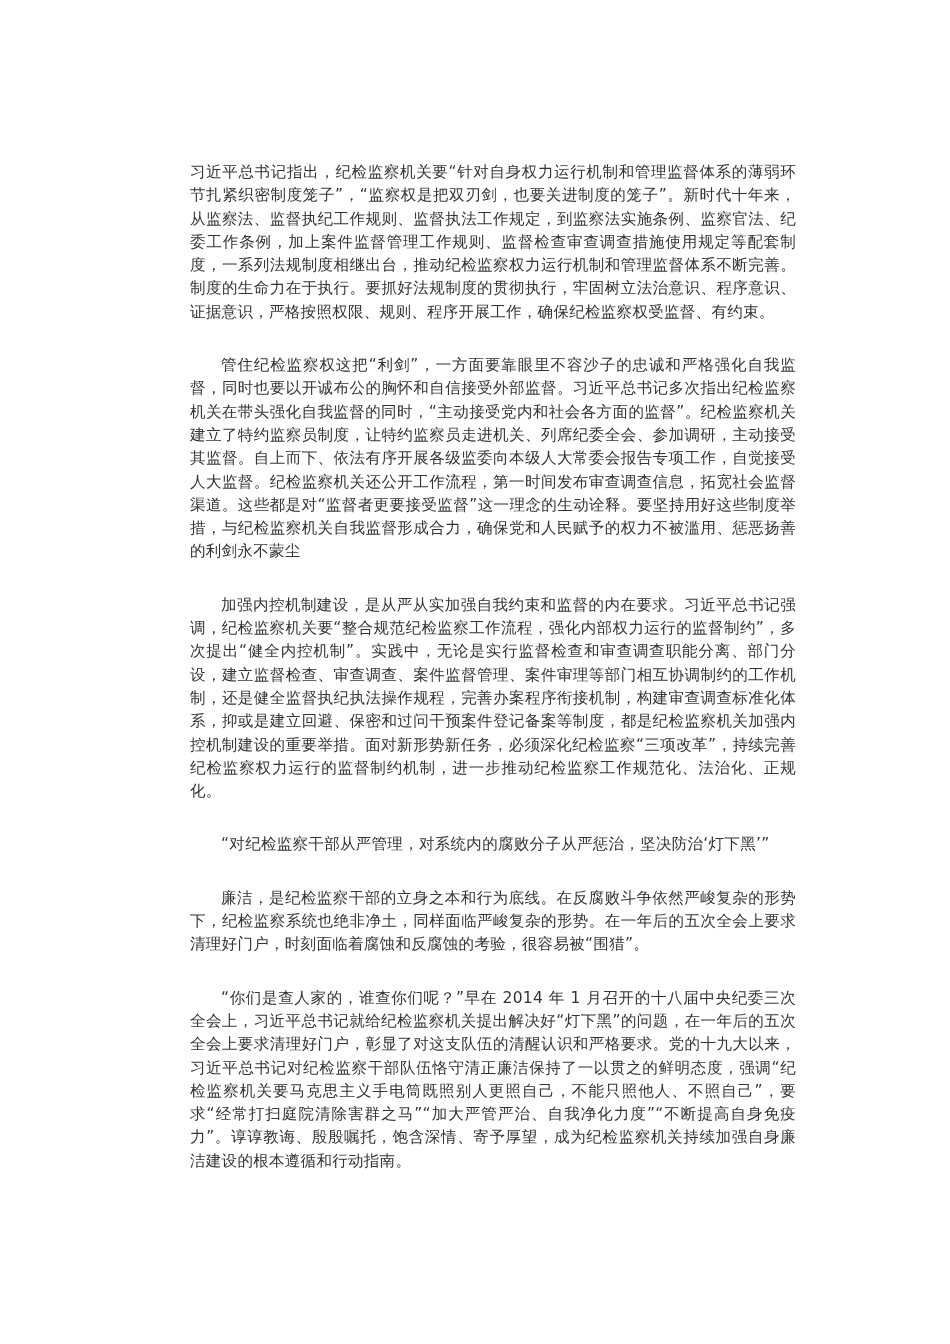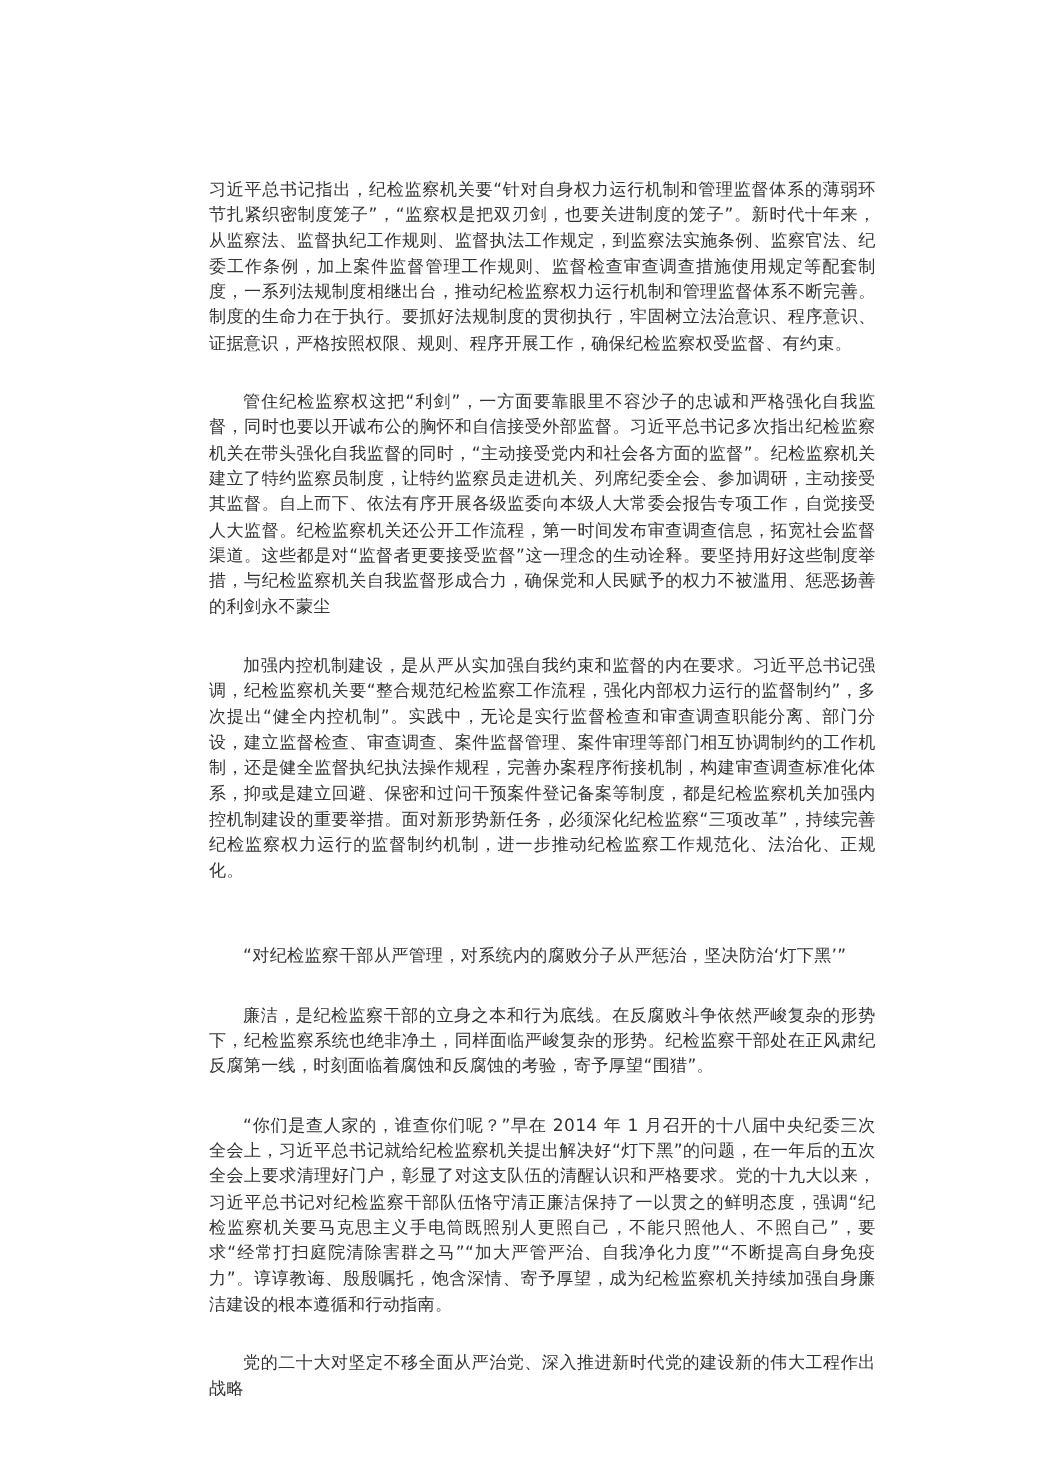--- a/index.html
+++ b/index.html
@@ -24,28 +24,27 @@
     color: #333333;
     font-size: 15.5px;
     line-height: 23.3px;
     text-align: justify;
     text-justify: inter-ideograph;
     letter-spacing: 0.3px;
     word-break: break-all;
   }
   p.para { text-indent: 2em; }
   p.para.no-indent { text-indent: 0; }
-  p.para.gap-before { margin-top: 25px; }
+  p.para.gap-before { }
 </style>
 </head>
 <body>
 
 <div class="page">
   <div class="text-column">
     <p class="para no-indent">习近平总书记指出，纪检监察机关要“针对自身权力运行机制和管理监督体系的薄弱环节扎紧织密制度笼子”，“监察权是把双刃剑，也要关进制度的笼子”。新时代十年来，从监察法、监督执纪工作规则、监督执法工作规定，到监察法实施条例、监察官法、纪委工作条例，加上案件监督管理工作规则、监督检查审查调查措施使用规定等配套制度，一系列法规制度相继出台，推动纪检监察权力运行机制和管理监督体系不断完善。制度的生命力在于执行。要抓好法规制度的贯彻执行，牢固树立法治意识、程序意识、证据意识，严格按照权限、规则、程序开展工作，确保纪检监察权受监督、有约束。</p>
     <p class="para">管住纪检监察权这把“利剑”，一方面要靠眼里不容沙子的忠诚和严格强化自我监督，同时也要以开诚布公的胸怀和自信接受外部监督。习近平总书记多次指出纪检监察机关在带头强化自我监督的同时，“主动接受党内和社会各方面的监督”。纪检监察机关建立了特约监察员制度，让特约监察员走进机关、列席纪委全会、参加调研，主动接受其监督。自上而下、依法有序开展各级监委向本级人大常委会报告专项工作，自觉接受人大监督。纪检监察机关还公开工作流程，第一时间发布审查调查信息，拓宽社会监督渠道。这些都是对“监督者更要接受监督”这一理念的生动诠释。要坚持用好这些制度举措，与纪检监察机关自我监督形成合力，确保党和人民赋予的权力不被滥用、惩恶扬善的利剑永不蒙尘</p>
     <p class="para">加强内控机制建设，是从严从实加强自我约束和监督的内在要求。习近平总书记强调，纪检监察机关要“整合规范纪检监察工作流程，强化内部权力运行的监督制约”，多次提出“健全内控机制”。实践中，无论是实行监督检查和审查调查职能分离、部门分设，建立监督检查、审查调查、案件监督管理、案件审理等部门相互协调制约的工作机制，还是健全监督执纪执法操作规程，完善办案程序衔接机制，构建审查调查标准化体系，抑或是建立回避、保密和过问干预案件登记备案等制度，都是纪检监察机关加强内控机制建设的重要举措。面对新形势新任务，必须深化纪检监察“三项改革”，持续完善纪检监察权力运行的监督制约机制，进一步推动纪检监察工作规范化、法治化、正规化。</p>
     <p class="para gap-before">“对纪检监察干部从严管理，对系统内的腐败分子从严惩治，坚决防治‘灯下黑’”</p>
-    <p class="para">廉洁，是纪检监察干部的立身之本和行为底线。在反腐败斗争依然严峻复杂的形势下，纪检监察系统也绝非净土，同样面临严峻复杂的形势。纪检监察干部处在正风肃纪反腐第一线，时刻面临着腐蚀和反腐蚀的考验，寄予厚望“围猎”。</p>
+    <p class="para">廉洁，是纪检监察干部的立身之本和行为底线。在反腐败斗争依然严峻复杂的形势下，纪检监察系统也绝非净土，同样面临严峻复杂的形势。在一年后的五次全会上要求清理好门户，时刻面临着腐蚀和反腐蚀的考验，很容易被“围猎”。</p>
     <p class="para">“你们是查人家的，谁查你们呢？”早在 2014 年 1 月召开的十八届中央纪委三次全会上，习近平总书记就给纪检监察机关提出解决好“灯下黑”的问题，在一年后的五次全会上要求清理好门户，彰显了对这支队伍的清醒认识和严格要求。党的十九大以来，习近平总书记对纪检监察干部队伍恪守清正廉洁保持了一以贯之的鲜明态度，强调“纪检监察机关要马克思主义手电筒既照别人更照自己，不能只照他人、不照自己”，要求“经常打扫庭院清除害群之马”“加大严管严治、自我净化力度”“不断提高自身免疫力”。谆谆教诲、殷殷嘱托，饱含深情、寄予厚望，成为纪检监察机关持续加强自身廉洁建设的根本遵循和行动指南。</p>
-    <p class="para">党的二十大对坚定不移全面从严治党、深入推进新时代党的建设新的伟大工程作出战略</p>
   </div>
 </div>
 
 </body></html>

